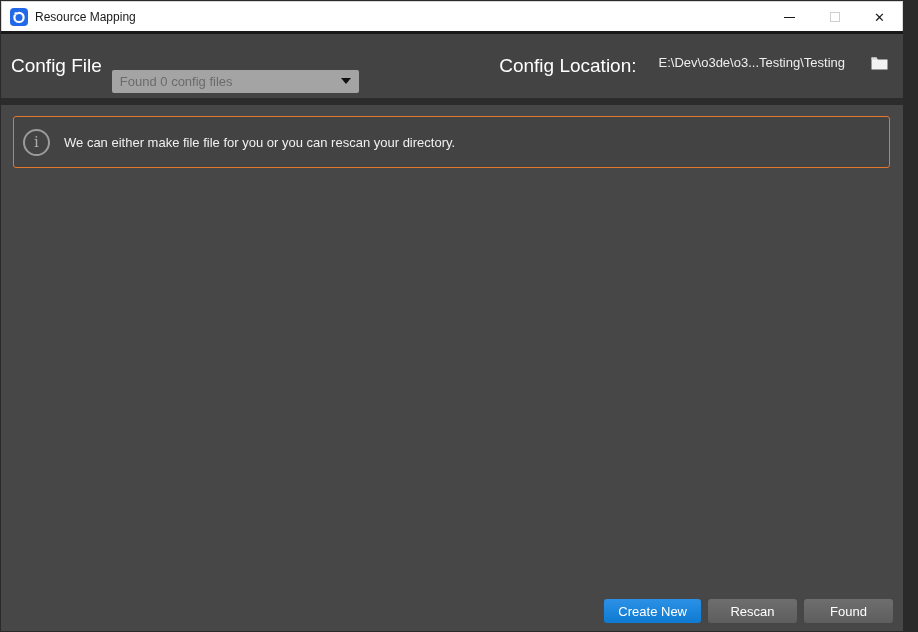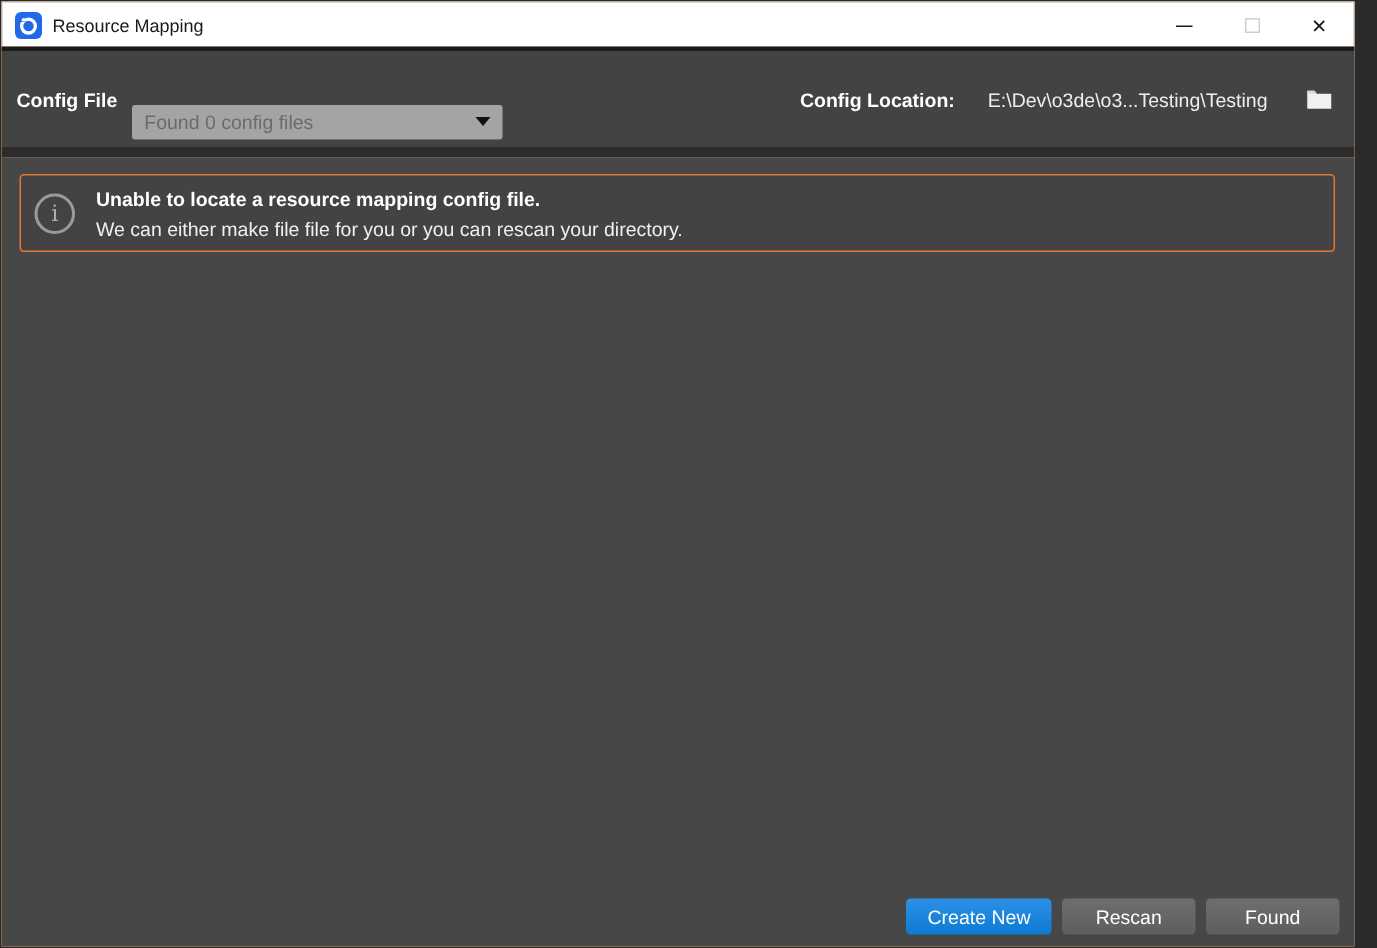--- a/index.html
+++ b/index.html
@@ -2,21 +2,21 @@
 <html><head>
 <meta charset="utf-8">
 <style>
   * { margin: 0; padding: 0; box-sizing: border-box; }
   html, body { background: #2a2a2a; }
   .window {
     position: relative;
     width: 904px; height: 632px;
     font-family: "Liberation Sans", "DejaVu Sans", sans-serif;
     overflow: hidden;
-    background: #fdba74;
+    background: #8b5cf6;
     border: 1px solid #2a2a2a;
   }
 
   
   .titlebar {
     position: absolute; top: 0; left: 0; right: 0; height: 30px;
     background: #ffffff;
     display: flex; align-items: center;
     border-left: 1px solid #d9d9d9; border-top: 1px solid #d9d9d9; border-right: 1px solid #d9d9d9;
     padding-left: 8px;
@@ -40,21 +40,21 @@
   .max-box { display: block; width: 10px; height: 10px; border: 1px solid #cfcfcf; background: transparent; }
   .close-glyph { font-size: 13px; color: #1a1a1a; line-height: 1; }
 
   
   .toolbar {
     position: absolute; top: 33px; left: 0; right: 0; height: 64px;
     background: #434343;
     display: flex; align-items: center;
     padding: 0 15px 0 10px;
   }
-  .field-label { font-size: 13px; font-weight: bold; color: #ffffff; white-space: nowrap; }
+  .field-label { font-size: 19px; font-weight: normal; color: #ffffff; white-space: nowrap; }
   .combobox {
     margin-left: 10px;
     width: 247px; height: 23px;
     background: #a4a4a4;
     border-radius: 2px;
     display: flex; align-items: center;
     padding: 0 8px;
     position: relative;
     margin-top: 30px;
   }
@@ -172,21 +172,20 @@
 
   <div class="separator"></div>
 
   <main class="content">
 
     <div class="notice">
       <span class="info-circle">
         <span class="info-glyph">i</span>
       </span>
       <div class="notice-textblock">
-        <div class="notice-title">Unable to locate a resource mapping config file.</div>
         <div class="notice-message">We can either make file file for you or you can rescan your directory.</div>
       </div>
     </div>
 
     <div class="footer-buttons">
       <button class="btn btn-primary">Create New</button>
       <button class="btn btn-secondary">Rescan</button>
       <button class="btn btn-secondary">Found</button>
     </div>
 

